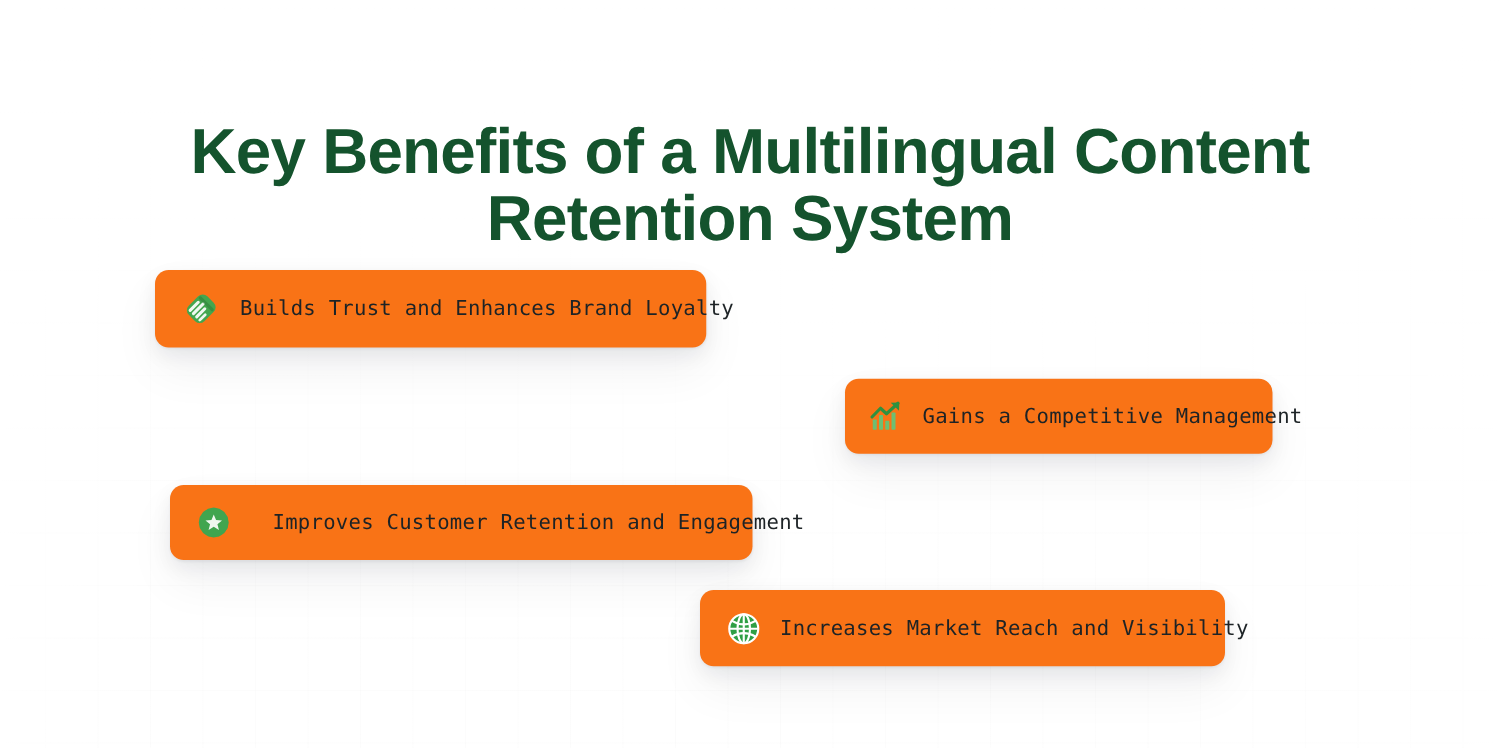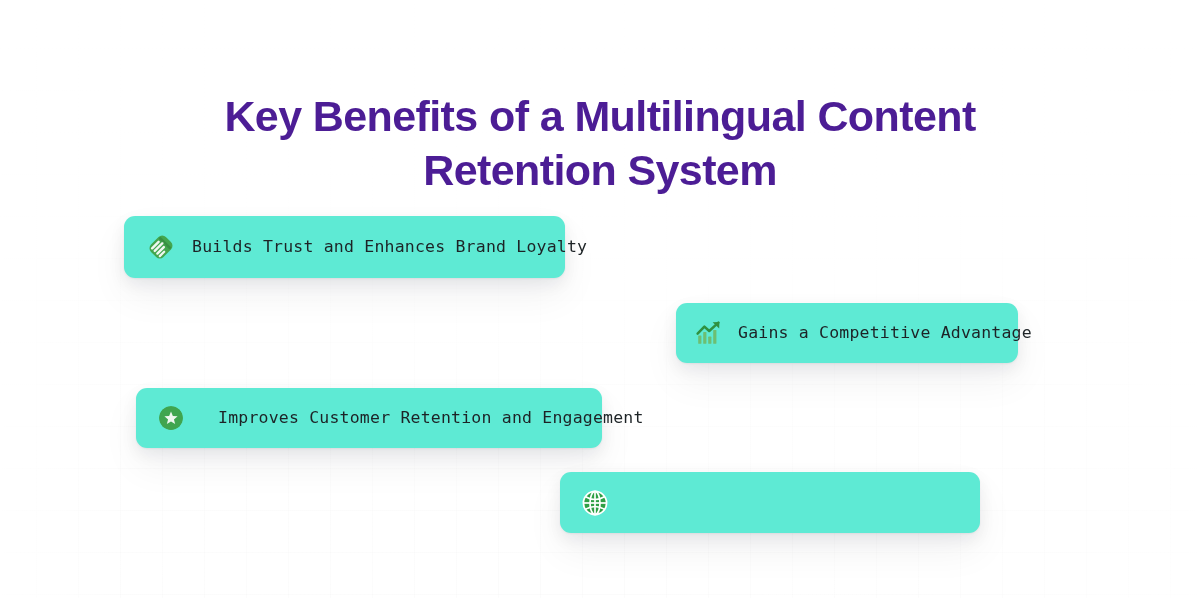--- a/index.html
+++ b/index.html
@@ -39,37 +39,37 @@
       linear-gradient(to right, #ffffff 0px, rgba(255,255,255,0.25) 120px, rgba(255,255,255,0.10) 600px, rgba(255,255,255,0.45) 1060px, #ffffff 1200px);
   }
 
   
   #heading {
     position: absolute;
     left: 0;
     right: 0;
     top: 60px;
     text-align: center;
-    color: #4c1d95;
+    color: #14532d;
     font-family: "Liberation Sans", sans-serif;
     font-weight: bold;
-    font-size: 43px;
+    font-size: 51px;
     line-height: 54px;
     letter-spacing: -0.6px;
     padding: 0 54px;
     box-sizing: border-box;
   }
   #heading .line { display: block; white-space: nowrap; }
 
   
   .card {
     position: absolute;
     display: flex;
     align-items: center;
-    background: #5eead4;
+    background: #f97316;
     border-radius: 11px;
     box-sizing: border-box;
     box-shadow:
       0 1px 2px rgba(16,24,40,0.05),
       0 6px 16px rgba(16,24,40,0.07),
       0 18px 38px rgba(16,24,40,0.055);
   }
   .card-icon {
     flex: 0 0 auto;
     width: 30px;
@@ -132,21 +132,21 @@
   <span class="card-icon">
     <svg width="30" height="30" viewBox="0 0 30 30" aria-hidden="true">
       <rect x="4.2" y="17.5" width="3.2" height="8.3" rx="0.6" fill="#6dbf72"></rect>
       <rect x="9.2" y="14.0" width="3.2" height="11.8" rx="0.6" fill="#6dbf72"></rect>
       <rect x="14.2" y="18.6" width="3.2" height="7.2" rx="0.6" fill="#6dbf72"></rect>
       <rect x="19.2" y="12.0" width="3.2" height="13.8" rx="0.6" fill="#6dbf72"></rect>
       <path d="M3.6 15.6 L10.4 8.6 L15.2 13.0 L24.4 4.6" fill="none" stroke="#2f9140" stroke-width="2.5" stroke-linecap="round" stroke-linejoin="round"></path>
       <path d="M18.6 4.2 L25.4 4.0 L25.2 10.6 Z" fill="#2f9140"></path>
     </svg>
   </span>
-  <span class="card-label">Gains a Competitive Advantage</span>
+  <span class="card-label">Gains a Competitive Management</span>
 </div>
 
 <div class="card" id="card-retention">
   <span class="card-icon">
     <svg width="30" height="30" viewBox="0 0 30 30" aria-hidden="true">
       <g fill="#40a54f">
         <rect x="5.0" y="5.0" width="20" height="20" rx="5.2"></rect>
         <rect x="5.0" y="5.0" width="20" height="20" rx="5.2" transform="rotate(22.5 15 15)"></rect>
         <rect x="5.0" y="5.0" width="20" height="20" rx="5.2" transform="rotate(45 15 15)"></rect>
         <rect x="5.0" y="5.0" width="20" height="20" rx="5.2" transform="rotate(67.5 15 15)"></rect>
@@ -164,13 +164,14 @@
       <g fill="none" stroke="#ffffff" stroke-width="1.7">
         <circle cx="15" cy="15" r="11.6"></circle>
         <ellipse cx="15" cy="15" rx="5.0" ry="11.6"></ellipse>
         <line x1="15" y1="3.4" x2="15" y2="26.6"></line>
         <line x1="3.4" y1="15" x2="26.6" y2="15"></line>
         <path d="M5.6 8.7 C8.6 10.6 11.7 11.5 15 11.5 C18.3 11.5 21.4 10.6 24.4 8.7"></path>
         <path d="M5.6 21.3 C8.6 19.4 11.7 18.5 15 18.5 C18.3 18.5 21.4 19.4 24.4 21.3"></path>
       </g>
     </svg>
   </span>
+  <span class="card-label">Increases Market Reach and Visibility</span>
 </div>
 
 </body></html>

